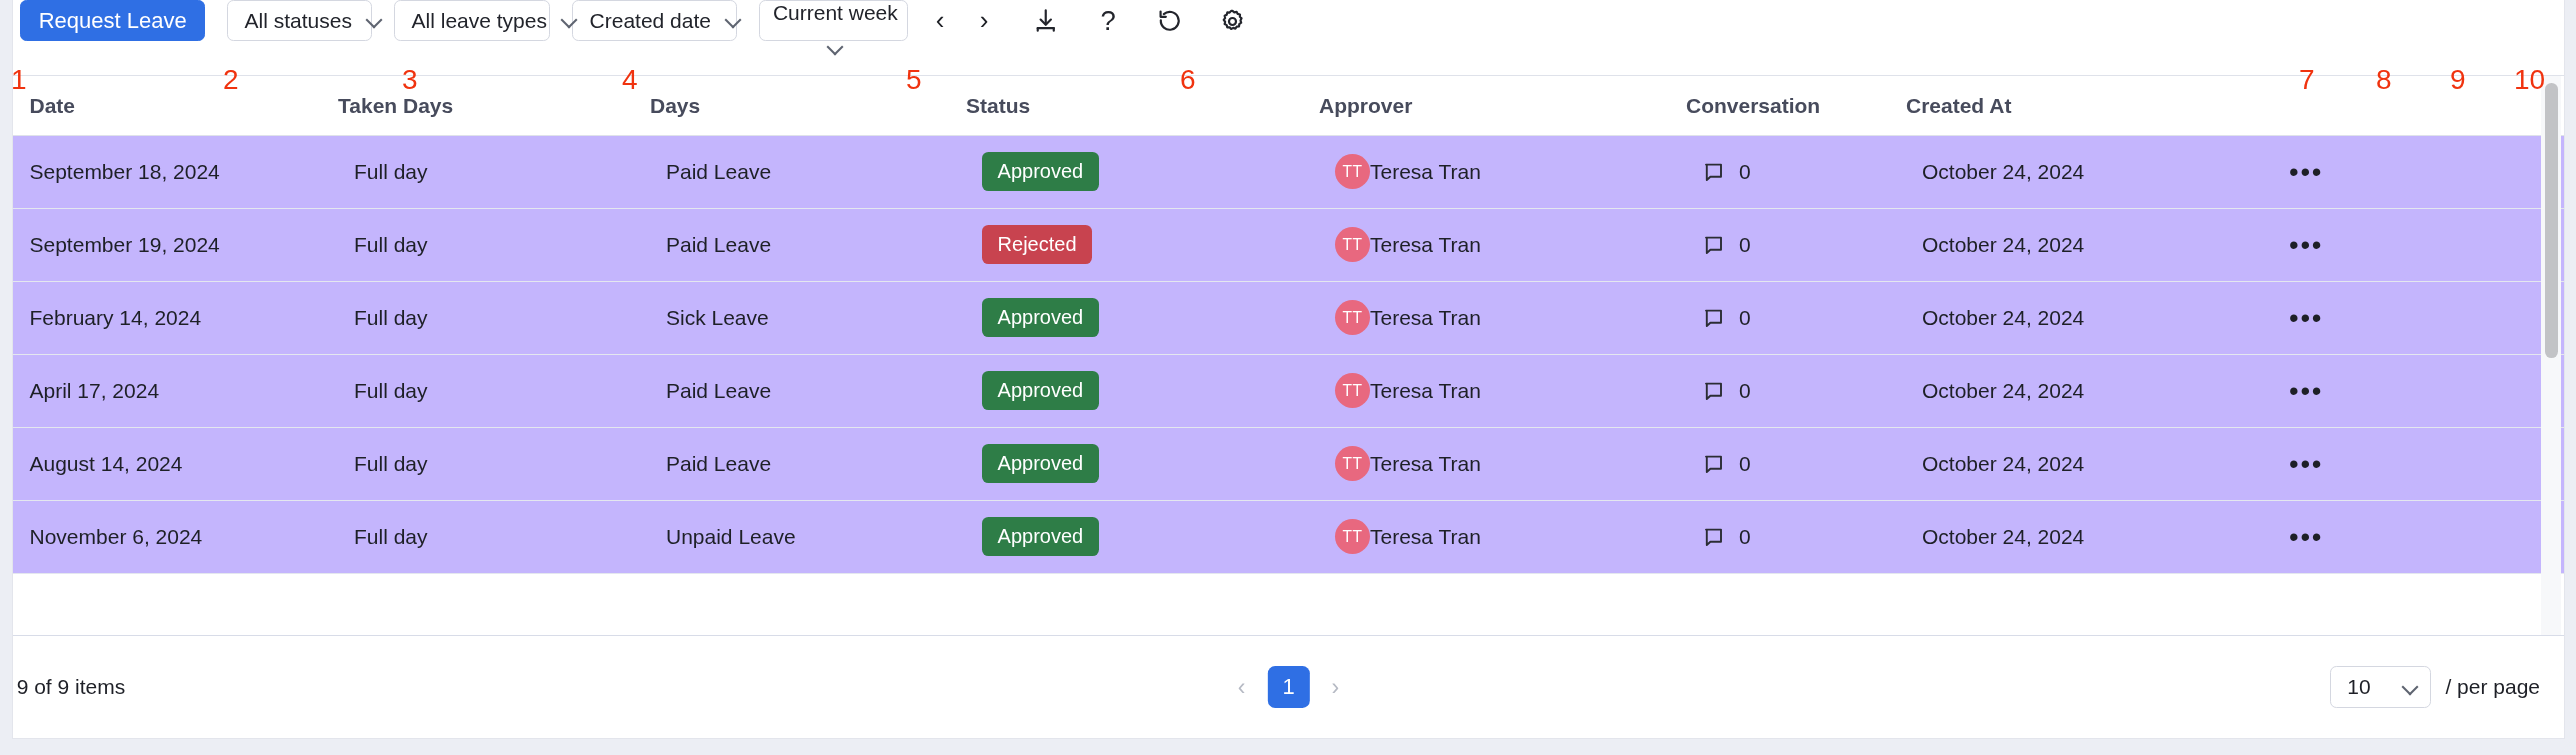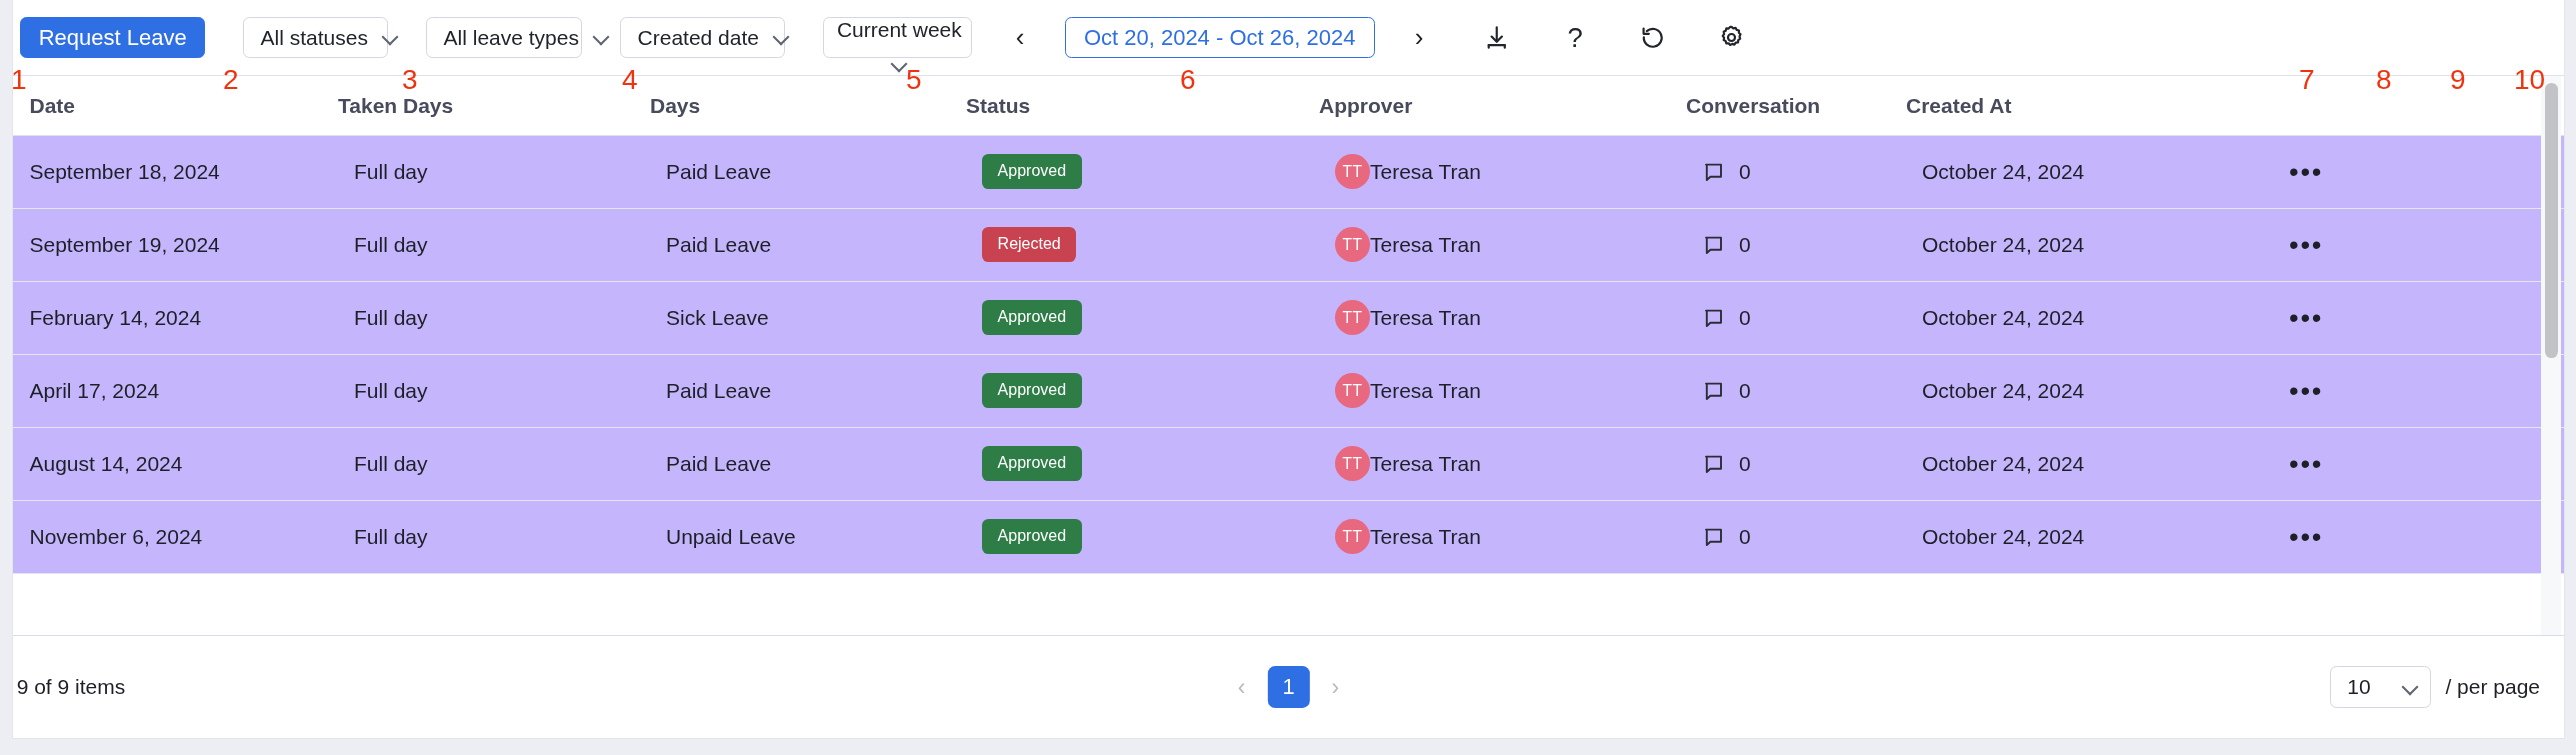--- a/index.html
+++ b/index.html
@@ -27,23 +27,22 @@
     display: flex;
     flex-direction: column;
     overflow: hidden;
   }
 
   
   .toolbar {
     height: 75px;
     flex: 0 0 75px;
     display: flex;
-    align-items: center;
     padding: 0 20px 0 7.3px;
-    gap: 16px;
+    gap: 0;
     background: #fff;
     position: relative;
   }
 
   .btn-primary {
     height: 41px;
     background: #2f6fe4;
     color: #ffffff;
     border: 0.9px solid #2f6fe4;
     border-radius: 6.4px;
@@ -199,21 +198,21 @@
   .c-appr   { width: 367px; }
   .c-conv   { width: 220px; }
   .c-created{ width: 367px; }
   .c-menu   { width: auto; }
   thead .c-date { padding-left: 16.5px; }
 
   .badge {
     display: inline-block;
     border-radius: 6.4px;
     color: #fff;
-    font-size: 16px;
+    font-size: 20px;
     padding: 9.2px 15.6px 10px 15.6px;
     line-height: 1;
     font-family: "Liberation Sans", sans-serif;
   }
   .badge.approved { background: #2e7d47; }
   .badge.rejected { background: #c8434f; }
 
   .approver { display: flex; align-items: center; }
   .avatar {
     width: 35px; height: 35px;
@@ -353,21 +352,20 @@
         <span class="chev"></span>
       </div>
 
       <div class="filter w4">
         <span>Current week</span>
         <span class="chev"></span>
       </div>
 
       <div class="nav-arrow">‹</div>
 
-      <div class="daterange">Oct 20, 2024 - Oct 26, 2024</div>
 
       <div class="nav-arrow right">›</div>
 
       <div class="icon-btn">
         <svg width="27.5" height="27.5" viewBox="0 0 24 24" fill="none" stroke="#23252c" stroke-width="1.9" stroke-linecap="round" stroke-linejoin="round">
           <path d="M12 3v12"></path>
             <path d="M7.5 11l4.5 4.5 4.5-4.5"></path>
             <path d="M5 18.5h14"></path>
             <path d="M5 18.5v2.2M19 18.5v2.2"></path>
         </svg>

